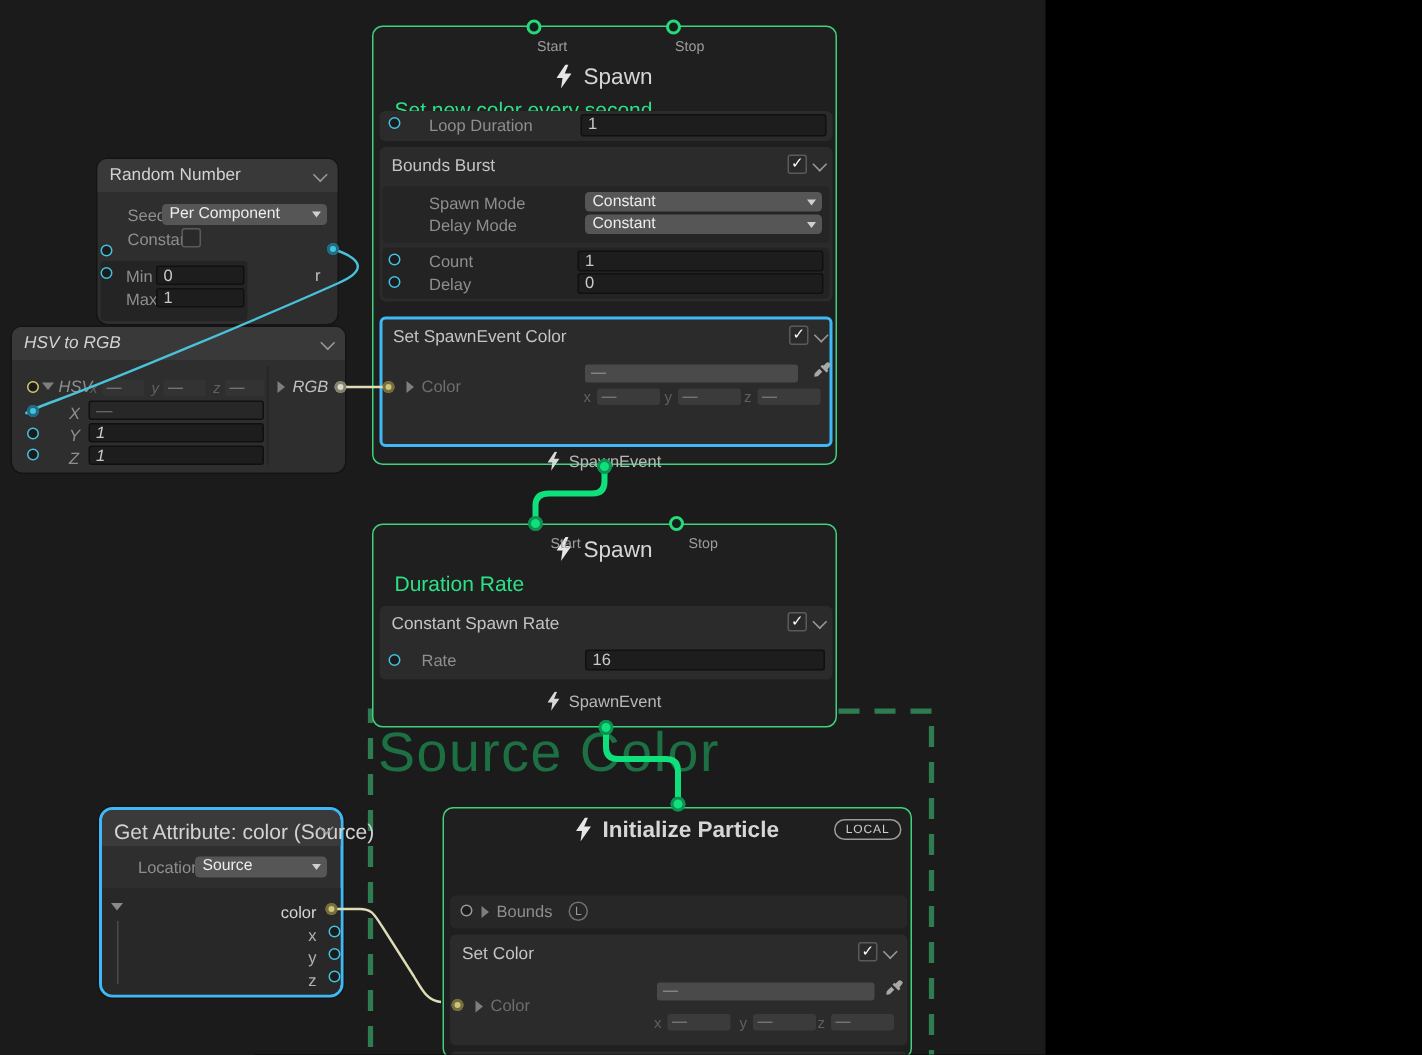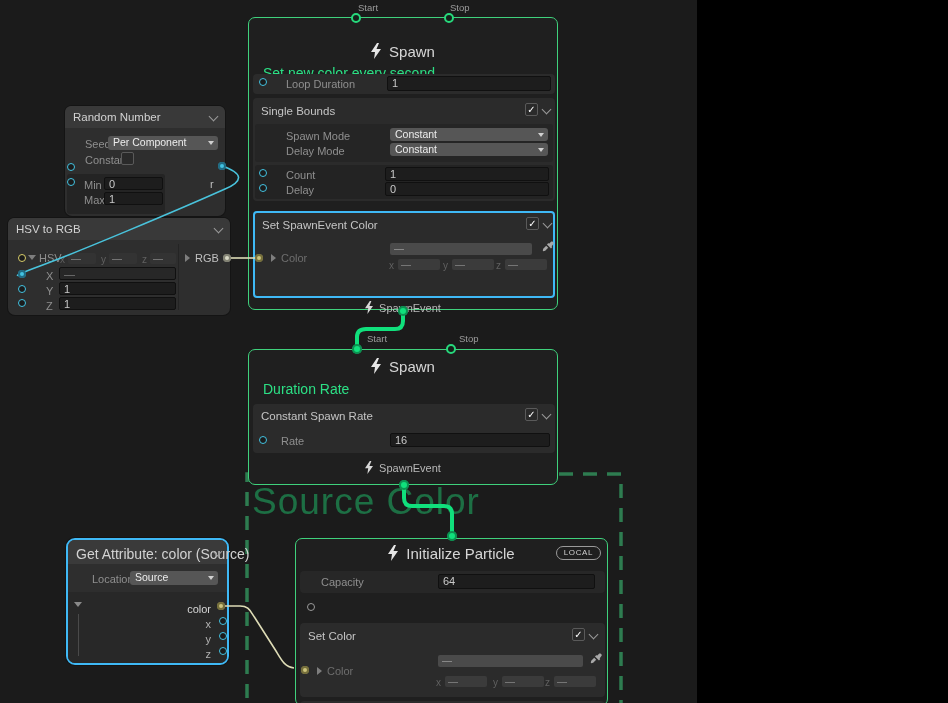--- a/index.html
+++ b/index.html
@@ -40,21 +40,21 @@
          border-left:5px solid #7e7e7e;}
   .tri-d{position:absolute;width:0;height:0;border-left:4px solid transparent;border-right:4px solid transparent;
          border-top:5px solid #7e7e7e;}
   .mini-lbl{position:absolute;color:#606060;font-size:10px;}
   .mini-field{position:absolute;background:#3b3b3b;border-radius:2px;color:#888;font-size:10px;height:11px;
               line-height:11px;padding:0 3px;box-sizing:border-box;}
   .swatch{position:absolute;background:#4a4a4a;border-radius:2px;color:#9a9a9a;font-size:10px;height:12px;
           line-height:12px;padding:0 4px;box-sizing:border-box;}
   .footer{position:absolute;left:0;right:0;display:flex;align-items:center;justify-content:center;gap:6px;
           color:#b8b8b8;font-size:11px;}
-  .port-label{position:absolute;color:#9c9c9c;font-size:9.5px;white-space:nowrap;z-index:2;}
+  .port-label{position:absolute;color:#9c9c9c;font-size:9.5px;white-space:nowrap;z-index:2;margin-top:24px;}
   
   .port{position:absolute;border-radius:50%;z-index:6;box-sizing:border-box;}
   .p8{width:8px;height:8px;}
   .p10{width:10px;height:10px;}
   .flow-h{background:#15201a;border:2px solid #27d97c;}
   .flow-f{background:#10e07c;box-shadow:inset 0 0 0 2px rgba(10,80,45,.55);}
   .cyan-h{background:#1b1b1b;border:1.5px solid #43c3e2;}
   .cyan-f{background:#43c3e2;box-shadow:inset 0 0 0 2px rgba(10,50,70,.6);}
   .beige-f{background:#cdc47d;box-shadow:inset 0 0 0 2px rgba(60,55,15,.6);}
   .yellow-h{background:#1b1b1b;border:1.5px solid #d8cd6a;}
@@ -87,21 +87,21 @@
       <span>Spawn</span>
     </div>
     <div class="note" style="left:14px;top:47px;">Set new color every second</div>
 
     <div class="blk" style="left:4px;top:56px;width:302px;height:20px;">
       <div class="lbl" style="left:33px;top:4px;">Loop Duration</div>
       <div class="field" style="left:134px;top:2px;width:164px;height:15px;">1</div>
     </div>
 
     <div class="blk" style="left:4px;top:80px;width:302px;height:103px;">
-      <div class="blk-title" style="left:8px;top:7px;">Single Bounds</div>
+      <div class="blk-title" style="left:8px;top:7px;">Bounds Burst</div>
       <div class="checkbox" style="left:272px;top:5px;">
         <span>✓</span></div>
       <span class="chev" style="left:290px;top:8px;"></span>
       <div class="panel" style="left:2px;top:26px;width:298px;height:38px;">
         <div class="lbl" style="left:31px;top:6px;">Spawn Mode</div>
         <div class="dropdown" style="left:135px;top:4px;width:158px;height:13px;">
           <span>Constant</span>
           <span class="dd-arrow"></span></div>
         <div class="lbl" style="left:31px;top:21px;">Delay Mode</div>
         <div class="dropdown" style="left:135px;top:19px;width:158px;height:13px;">
@@ -157,21 +157,21 @@
     <div class="checkbox" style="left:56px;top:46px;"></div>
     <div class="panel" style="left:2px;top:68px;width:98px;height:40px;background:#242424;">
       <div class="lbl" style="left:17px;top:5px;">Min</div>
       <div class="field" style="left:37px;top:3px;width:59px;height:13px;">0</div>
       <div class="lbl" style="left:17px;top:20px;">Max</div>
       <div class="field" style="left:37px;top:18px;width:59px;height:13px;">1</div>
     </div>
     <div class="lbl" style="left:145px;top:72px;color:#c0c0c0;">r</div>
   </div>
 
-  <div class="node opn" style="left:8px;top:218px;width:222px;height:97px;">
+  <div class="node opn" style="left:8px;top:218px;width:222px;height:97px;font-style:italic;">
     <div class="op-head">
       <div class="op-title">HSV to RGB</div>
       <span class="chev" style="right:8px;top:7px;"></span>
     </div>
     <div class="vline" style="left:170px;top:26px;height:66px;background:#242424;"></div>
     <span class="tri-d" style="left:20px;top:37px;"></span>
     <div class="lbl" style="left:31px;top:34px;">HSV</div>
     <div class="mini-lbl" style="left:52px;top:36px;">x</div>
     <div class="mini-field" style="left:60px;top:35px;width:28px;background:#333;"><span>—</span></div>
     <div class="mini-lbl" style="left:93px;top:36px;">y</div>
@@ -209,30 +209,31 @@
     </div>
     <div class="footer" style="top:111px;">
       <svg width="8" height="13" viewBox="0 0 10 16">
         <polygon points="6,0 0,9 4,9 3,16 10,6 5.5,6 8,0" fill="#d8d8d8"></polygon>
         </svg>
       <span>SpawnEvent</span>
     </div>
   </div>
 
   <div class="node ctx" style="left:295px;top:538px;width:313px;height:168px;">
-    <div class="ctx-title" style="top:6px;">
+    <div class="ctx-title" style="top:6px;font-weight:bold;">
       <svg width="10" height="16" viewBox="0 0 10 16">
         <polygon points="6,0 0,9 4,9 3,16 10,6 5.5,6 8,0" fill="#e6e6e6"></polygon>
         </svg>
       <span>Initialize Particle</span>
     </div>
     <div class="badge" style="right:6px;top:7px;">LOCAL</div>
-    <div class="blk" style="left:4px;top:32px;width:305px;height:22px;background:#272727;">
-      <div class="lbl" style="left:21px;top:5px;">Capacity</div>
-      <div class="field" style="left:138px;top:3px;width:157px;height:15px;">64</div>
+    <div class="blk" style="left:4px;top:58px;width:305px;height:22px;background:#272727;">
+      <span class="tri-r" style="left:21px;top:7px;"></span>
+      <div class="lbl" style="left:31px;top:5px;">Bounds</div>
+      <div class="l-icon" style="left:79px;top:4px;">L</div>
     </div>
     <div class="blk" style="left:4px;top:84px;width:305px;height:74px;">
       <div class="blk-title" style="left:8px;top:7px;">Set Color</div>
       <div class="checkbox" style="left:272px;top:5px;">
         <span>✓</span></div>
       <span class="chev" style="left:290px;top:8px;"></span>
       <span class="tri-r" style="left:17px;top:44px;"></span>
       <div class="dimlbl" style="left:27px;top:42px;">Color</div>
       <div class="swatch" style="left:138px;top:32px;width:145px;">
         <span>—</span></div>

